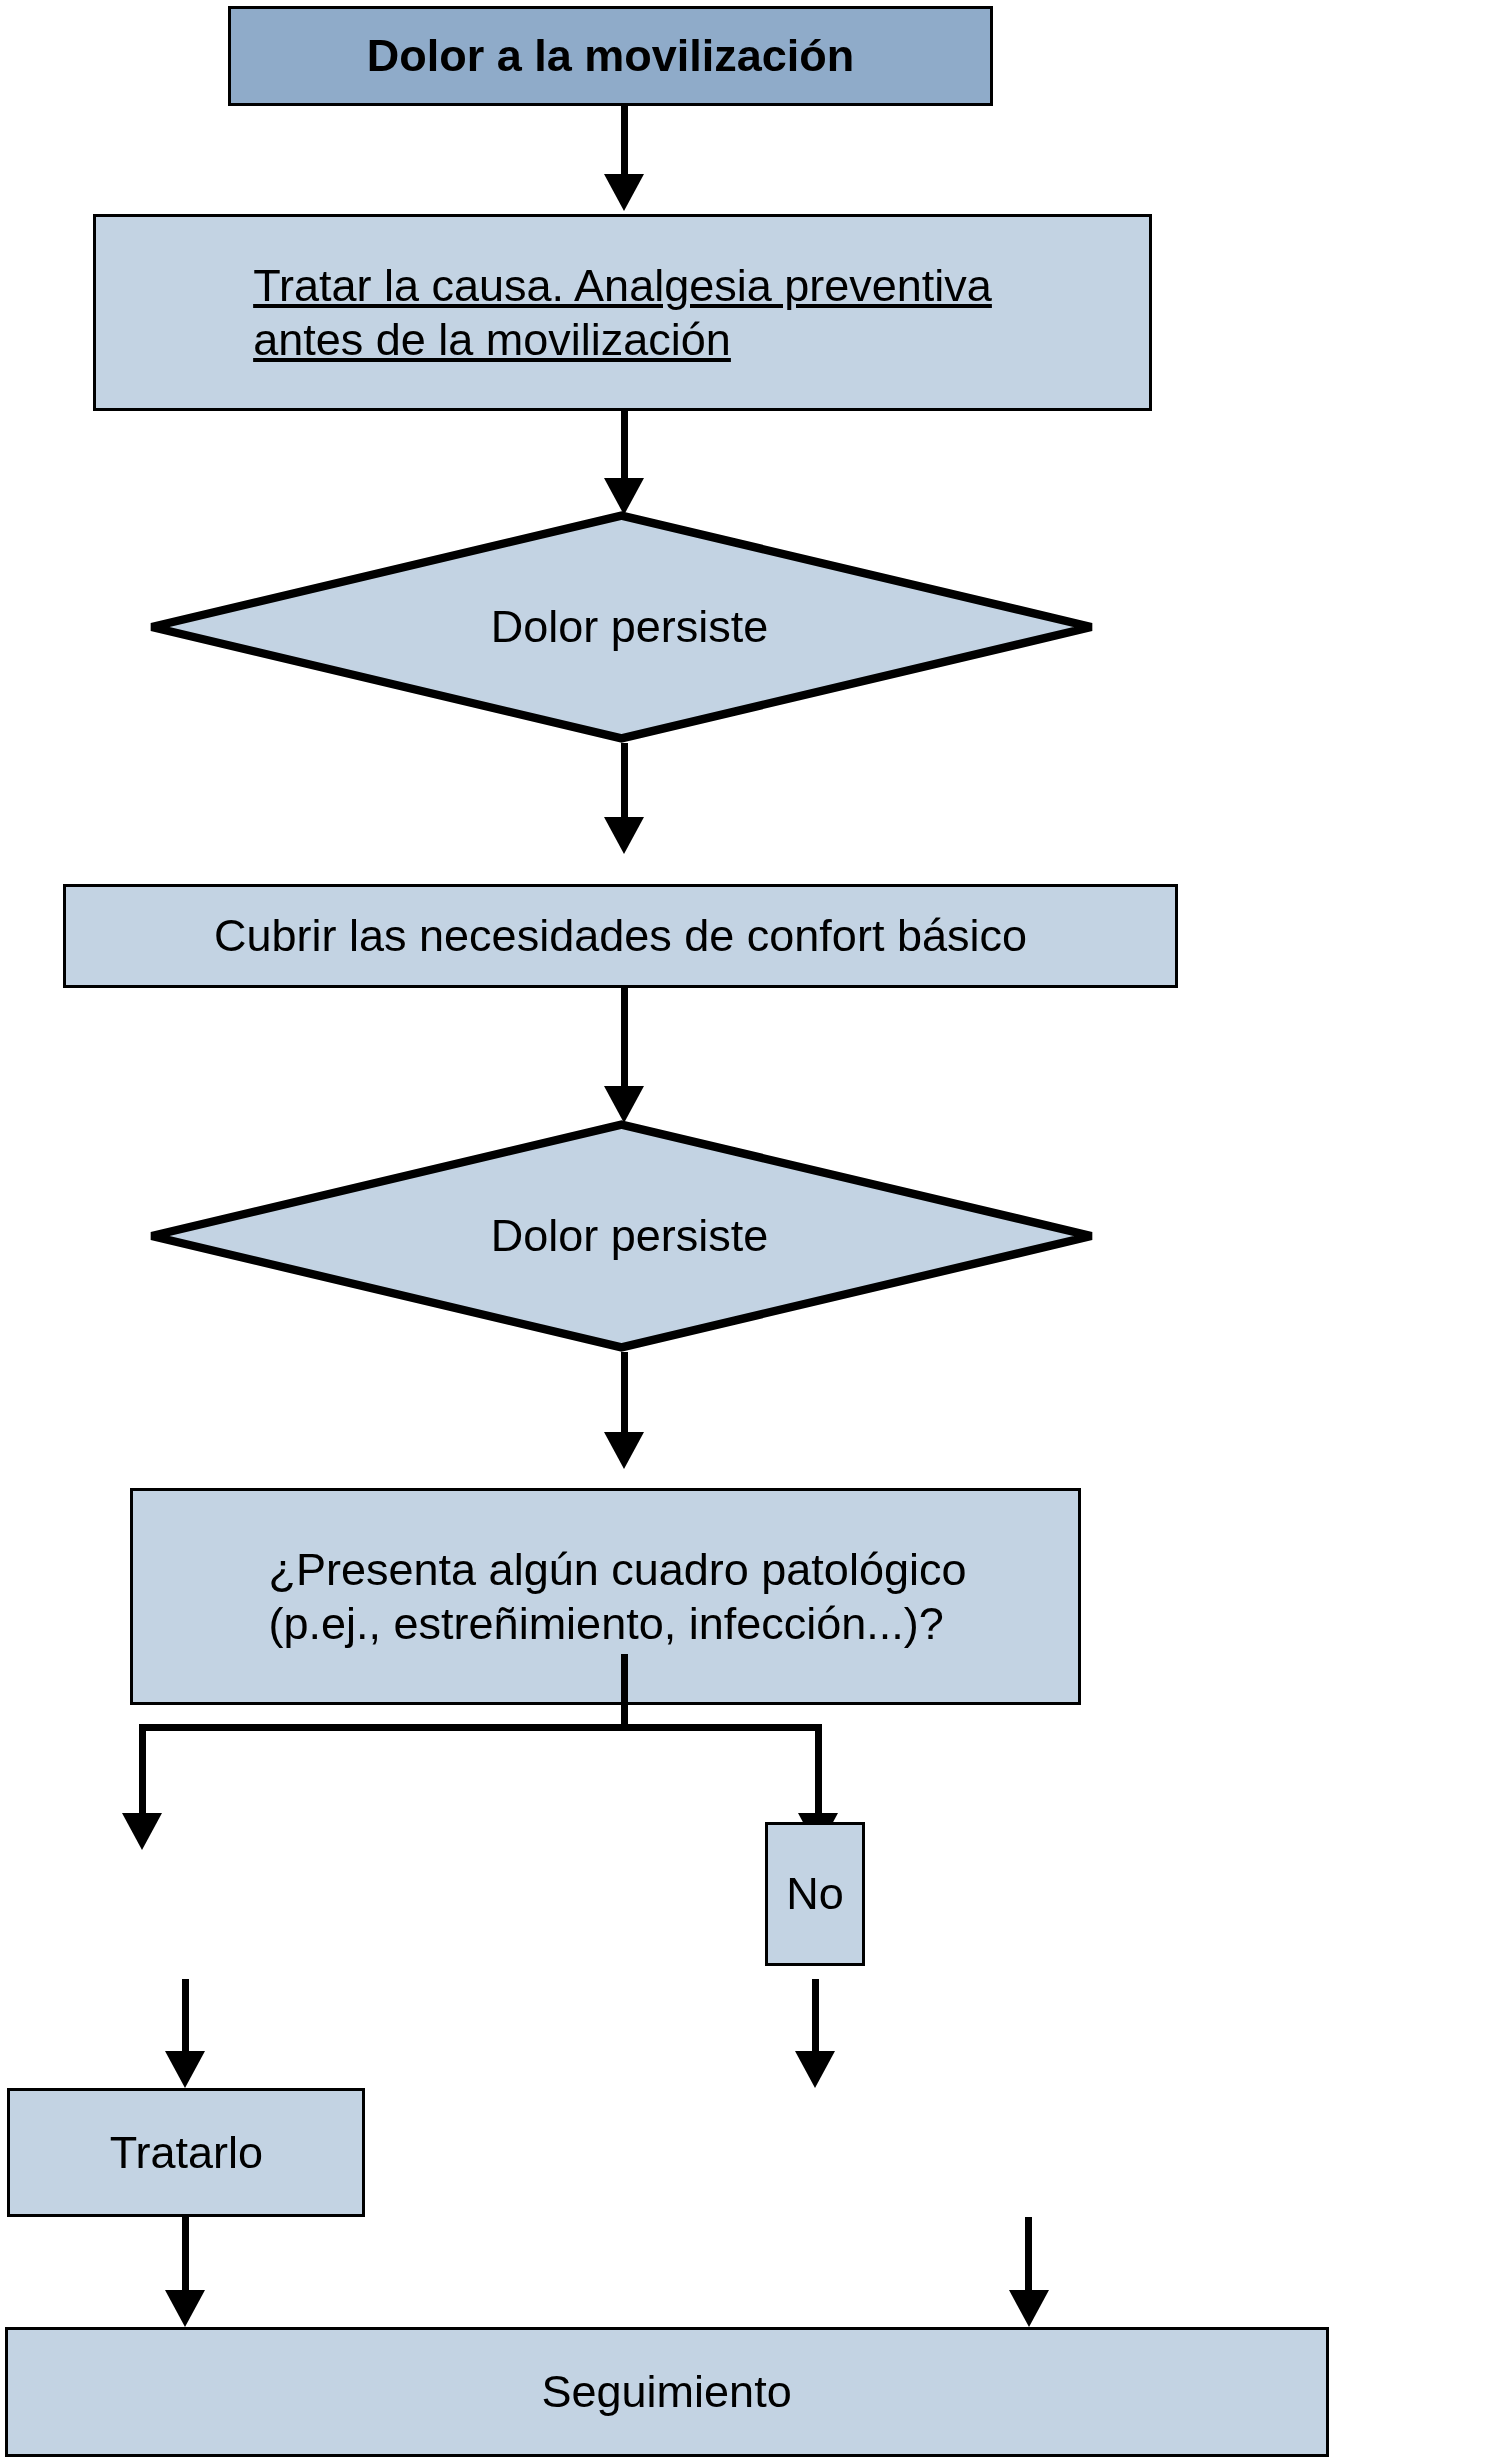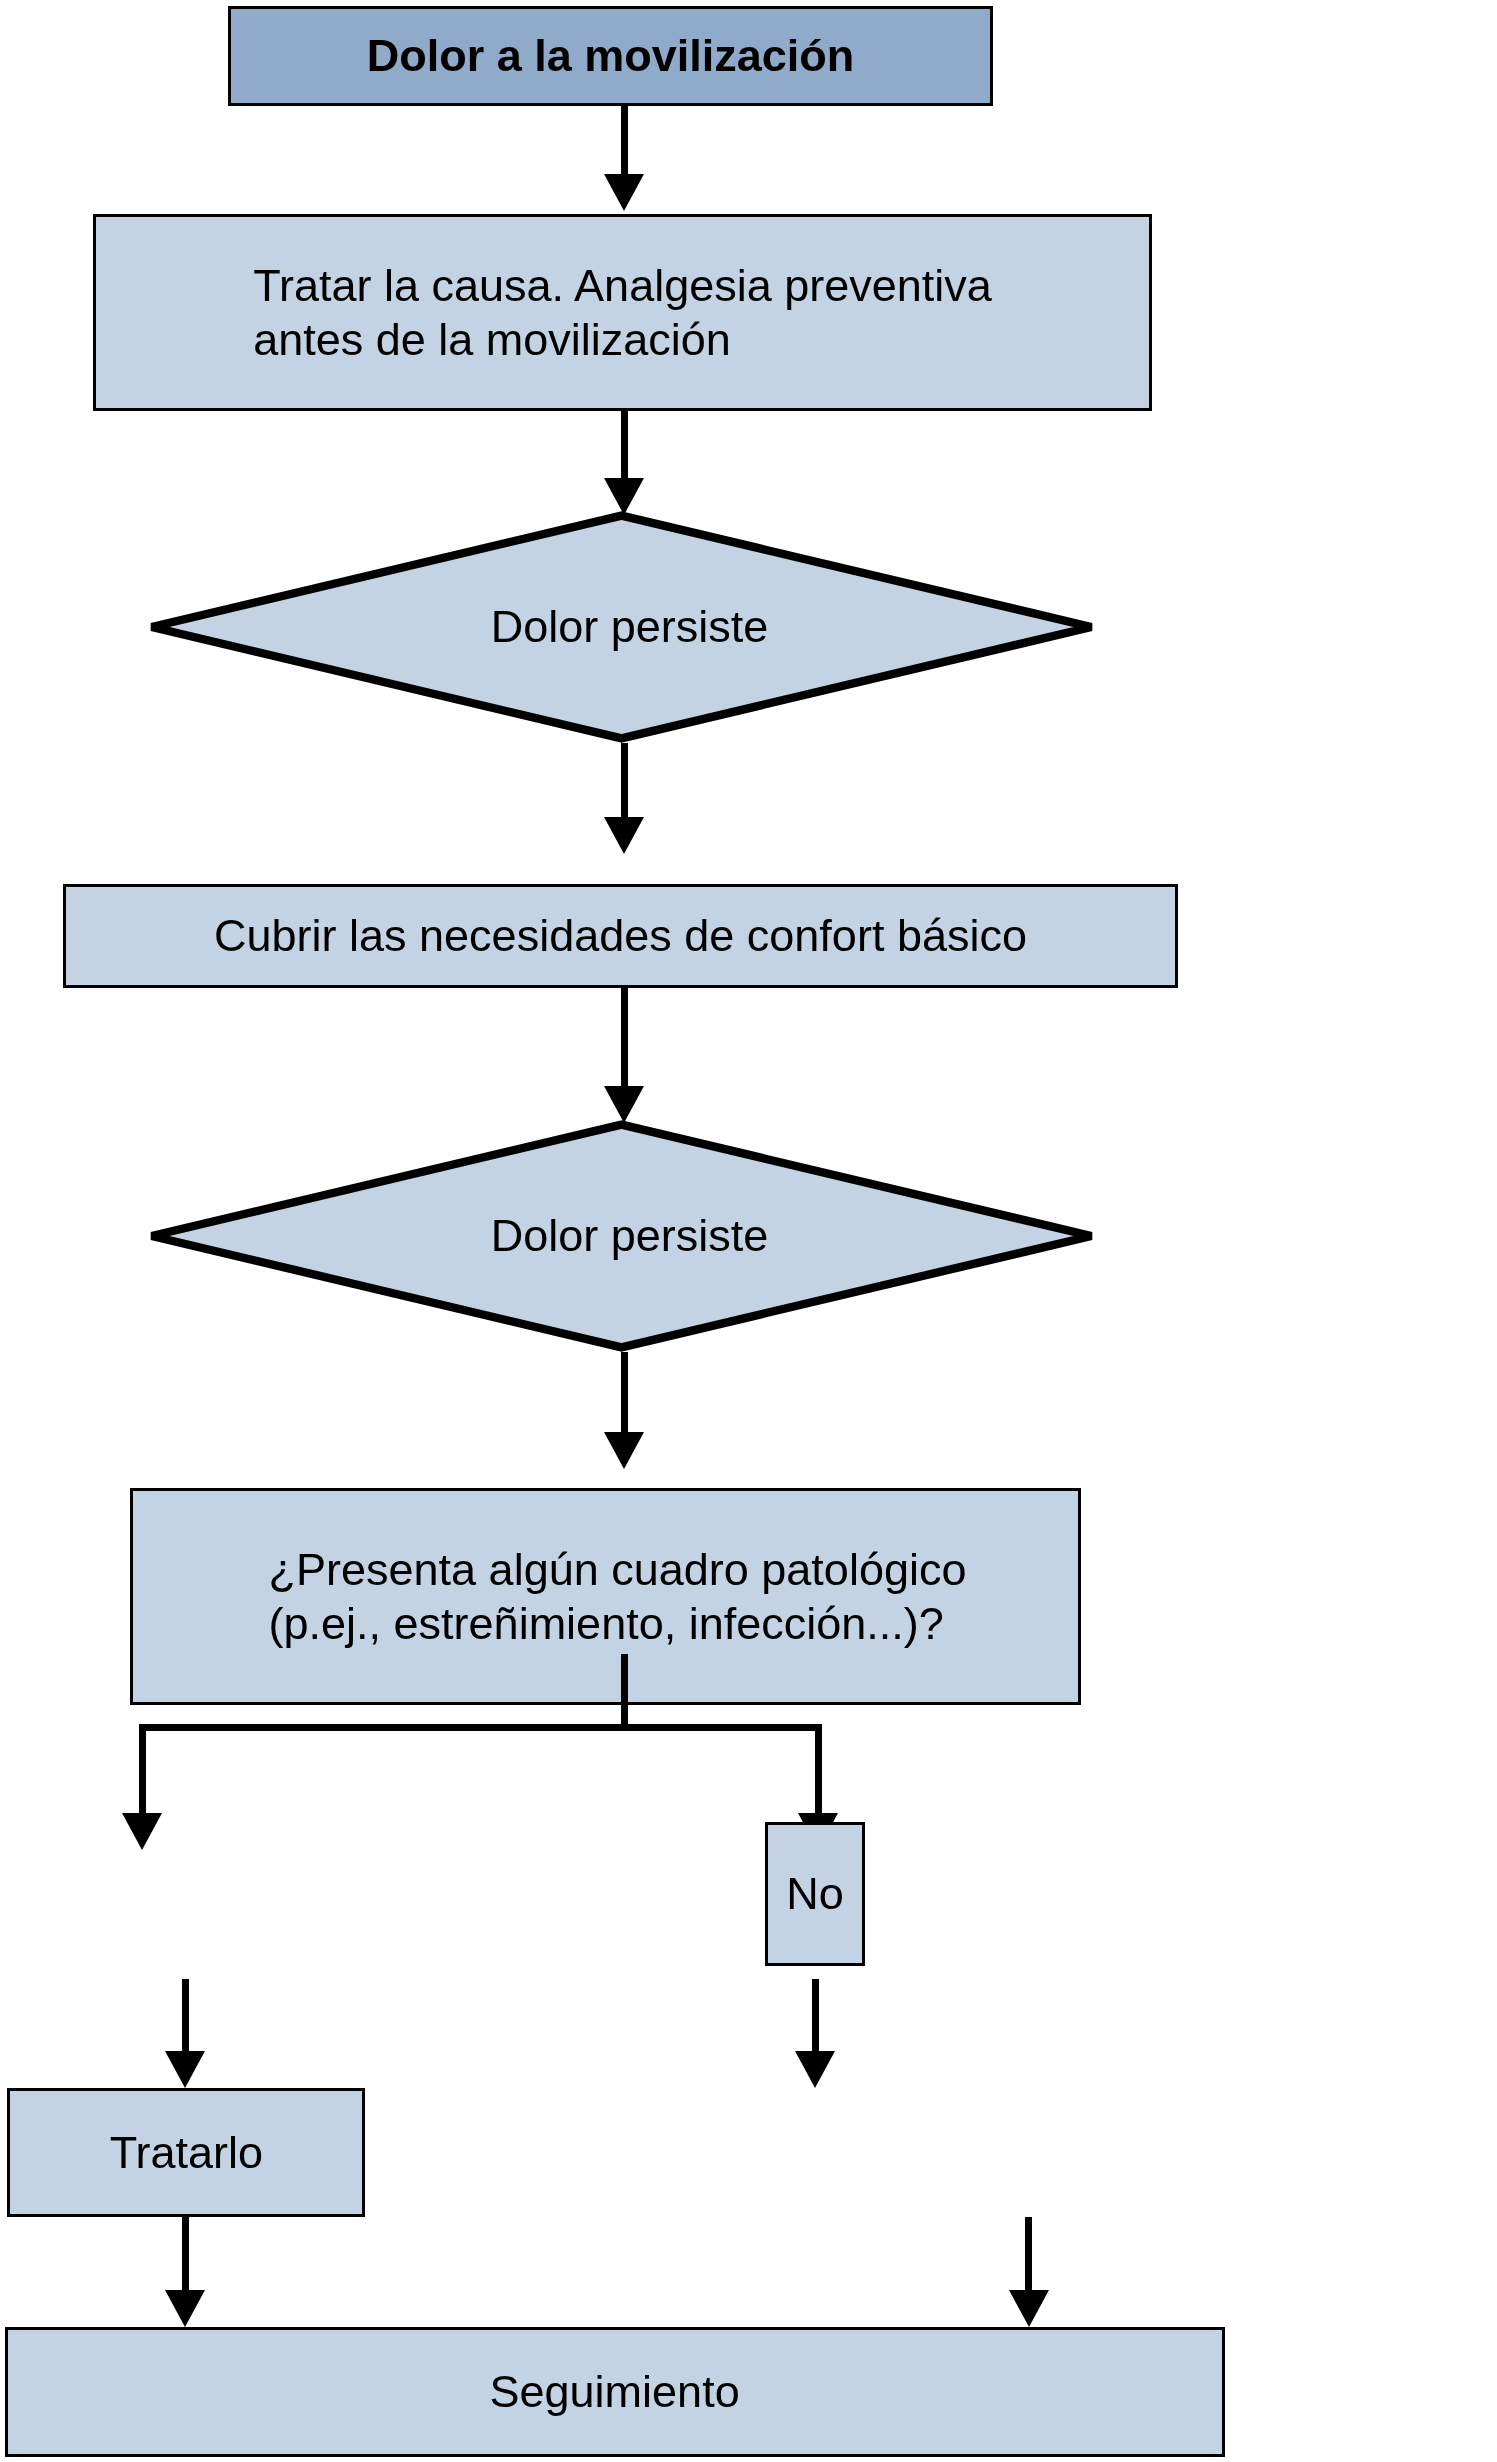--- a/index.html
+++ b/index.html
@@ -89,21 +89,21 @@
 
 <div id="flow-root">
 
   <div class="node box-header fs-48" style="left:228px; top:5.6px; width:765px; height:100px;">
     <span class="node-label">Dolor a la movilización</span>
   </div>
 
   <div class="vline" style="left:621px; top:106px; height:72px;"></div>
   <div class="arrowhead" style="left:604px; top:174px;"></div>
 
-  <div class="node box fs-48" style="left:93px; top:214px; width:1059px; height:197px;">
+  <div class="node box fs-48" style="left:93px; top:214px; width:1059px; height:197px;text-decoration:underline;">
     <span class="node-label">Tratar la causa. Analgesia preventiva
 antes de la movilización</span>
   </div>
 
   <div class="vline" style="left:621px; top:411px; height:71px;"></div>
   <div class="arrowhead" style="left:604px; top:478px;"></div>
 
   <div class="diamond-wrap" style="left:147px; top:511px; width:949px; height:232px;">
     <svg viewBox="0 0 1023 250" preserveAspectRatio="none">
       <polygon points="511.5,5 1018,125 511.5,245 5,125" fill="#c3d3e3" stroke="#000000" stroke-width="9"></polygon>
@@ -158,18 +158,18 @@
     <span class="node-label">Tratarlo</span>
   </div>
 
 
   <div class="vline" style="left:182px; top:2217px; height:76px;"></div>
   <div class="arrowhead" style="left:165px; top:2290px;"></div>
 
   <div class="vline" style="left:1025px; top:2217px; height:76px;"></div>
   <div class="arrowhead" style="left:1009px; top:2290px;"></div>
 
-  <div class="node box fs-48" style="left:4.6px; top:2327px; width:1220px; height:130px;">
+  <div class="node box fs-48" style="left:4.6px; top:2327px; width:1324px; height:130px;">
     <span class="node-label">Seguimiento</span>
   </div>
 
 </div>
 
 
 </body></html>

